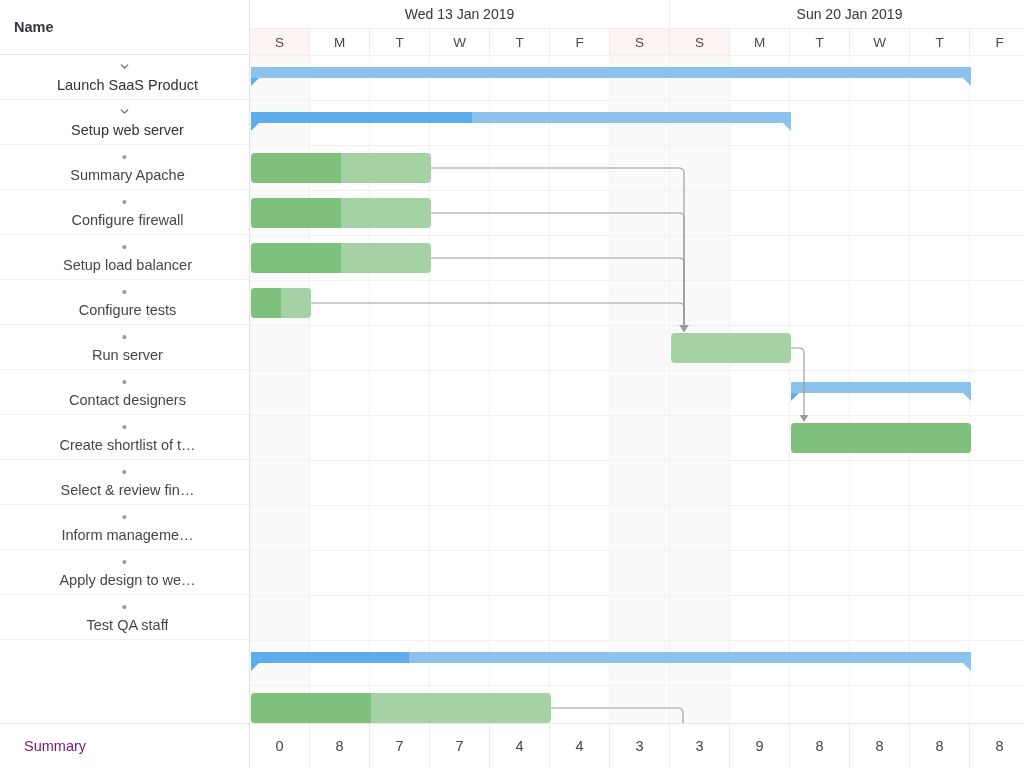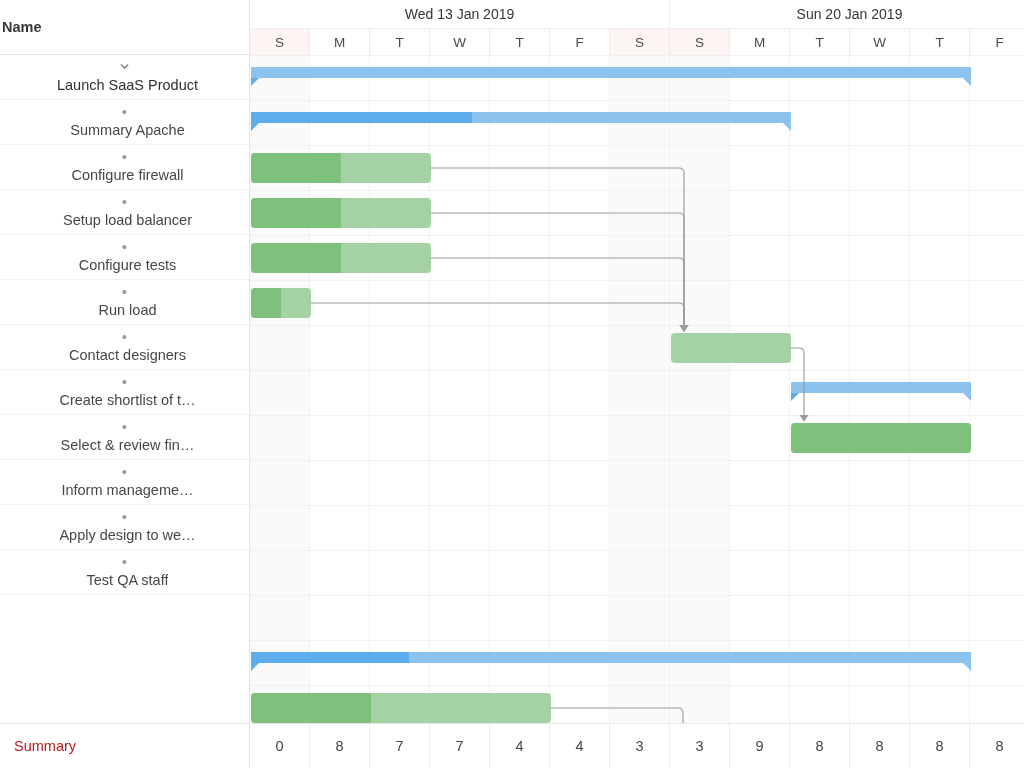--- a/index.html
+++ b/index.html
@@ -25,21 +25,21 @@
     height: 768px;
     background: #ffffff;
     border-right: 1px solid #e4e4e4;
     flex: 0 0 250px;
     overflow: hidden;
   }
   .left-header {
     height: 55px;
     display: flex;
     align-items: center;
-    padding-left: 2px;
+    padding-left: 14px;
     font-size: 14.5px;
     font-weight: 600;
     color: #35363a;
     border-bottom: 1px solid #e8e8e8;
     background: #ffffff;
   }
   .left-rows { position: relative; }
   .name-row {
     height: 45px;
     display: flex;
@@ -76,23 +76,23 @@
   .lvl0 .name-txt { color: #2f3033; }
   .lvl1 .name-txt { color: #34353a; }
   .lvl2 .name-txt { color: #44464b; }
 
   
   .left-footer {
     position: absolute;
     left: 0; bottom: 0;
     width: 250px; height: 45px;
     display: flex; align-items: center;
-    padding-left: 14px;
+    padding-left: 24px;
     font-size: 14.5px;
-    color: #b91c1c;
+    color: #701a75;
     background: #ffffff;
     border-top: 1px solid #e8e8e8;
   }
 
   
   .right-panel {
     position: relative;
     width: 774px;
     height: 768px;
     overflow: hidden;
@@ -235,20 +235,29 @@
     <div class="left-rows" id="left-rows">
         <div class="name-row lvl0">
           <span class="indent" style="width: 10px;"></span>
           <span class="twisty">
             <svg width="13" height="13" viewBox="0 0 24 24" fill="none" stroke="currentColor" stroke-width="2.4" stroke-linecap="round" stroke-linejoin="round">
               <polyline points="6 9 12 15 18 9"></polyline>
             </svg>
           </span>
           <span class="name-txt">Launch SaaS Product</span>
         </div>
+        <div class="name-row lvl1">
+          <span class="indent" style="width: 34px;"></span>
+          <span class="twisty">
+            <svg width="13" height="13" viewBox="0 0 24 24" fill="none" stroke="currentColor" stroke-width="2.4" stroke-linecap="round" stroke-linejoin="round">
+              <polyline points="6 9 12 15 18 9"></polyline>
+            </svg>
+          </span>
+          <span class="name-txt">Setup web server</span>
+        </div>
         <div class="name-row lvl2">
           <span class="indent" style="width: 58px;"></span>
           <span class="bullet">•</span>
           <span class="name-txt">Summary Apache</span>
         </div>
         <div class="name-row lvl2">
           <span class="indent" style="width: 58px;"></span>
           <span class="bullet">•</span>
           <span class="name-txt">Configure firewall</span>
         </div>
@@ -258,21 +267,21 @@
           <span class="name-txt">Setup load balancer</span>
         </div>
         <div class="name-row lvl2">
           <span class="indent" style="width: 58px;"></span>
           <span class="bullet">•</span>
           <span class="name-txt">Configure tests</span>
         </div>
         <div class="name-row lvl2">
           <span class="indent" style="width: 58px;"></span>
           <span class="bullet">•</span>
-          <span class="name-txt">Run load</span>
+          <span class="name-txt">Run server</span>
         </div>
         <div class="name-row lvl2">
           <span class="indent" style="width: 58px;"></span>
           <span class="bullet">•</span>
           <span class="name-txt">Contact designers</span>
         </div>
         <div class="name-row lvl2">
           <span class="indent" style="width: 58px;"></span>
           <span class="bullet">•</span>
           <span class="name-txt">Create shortlist of t…</span>

